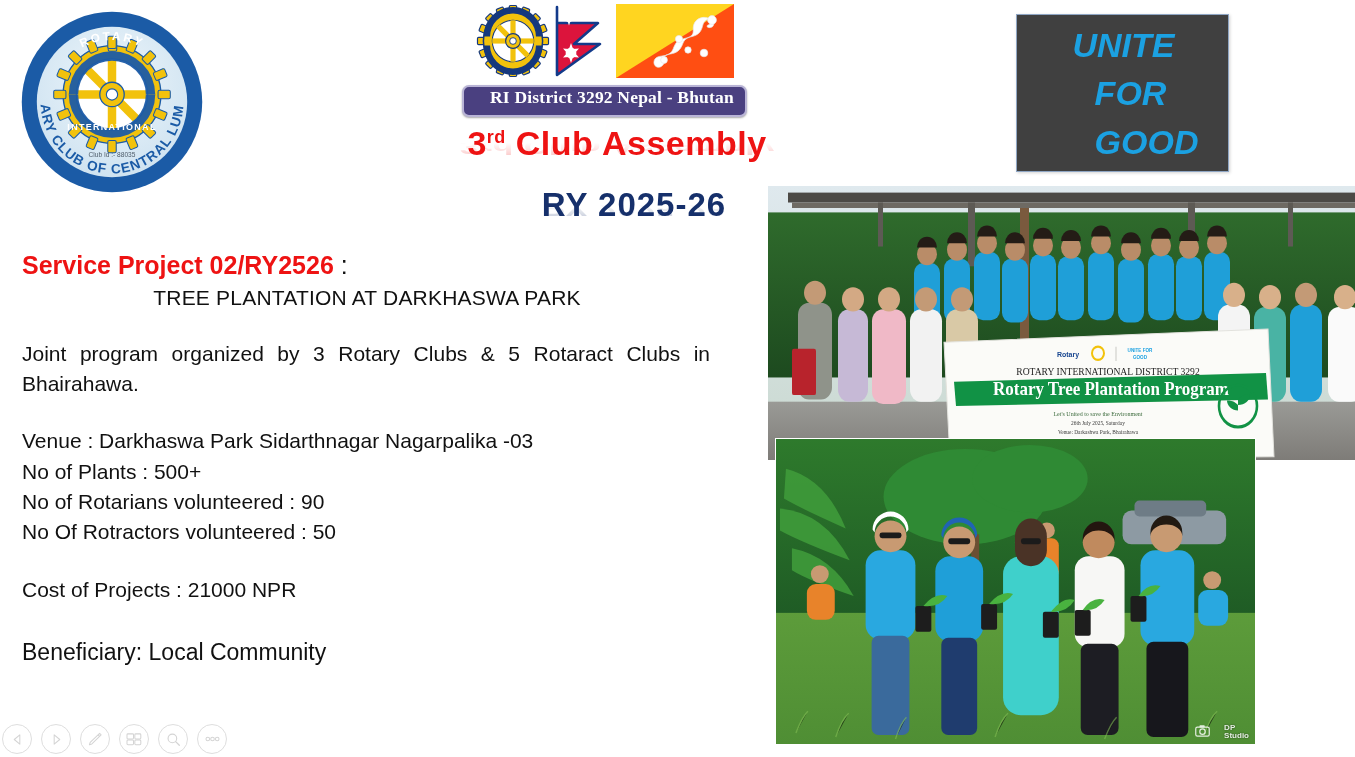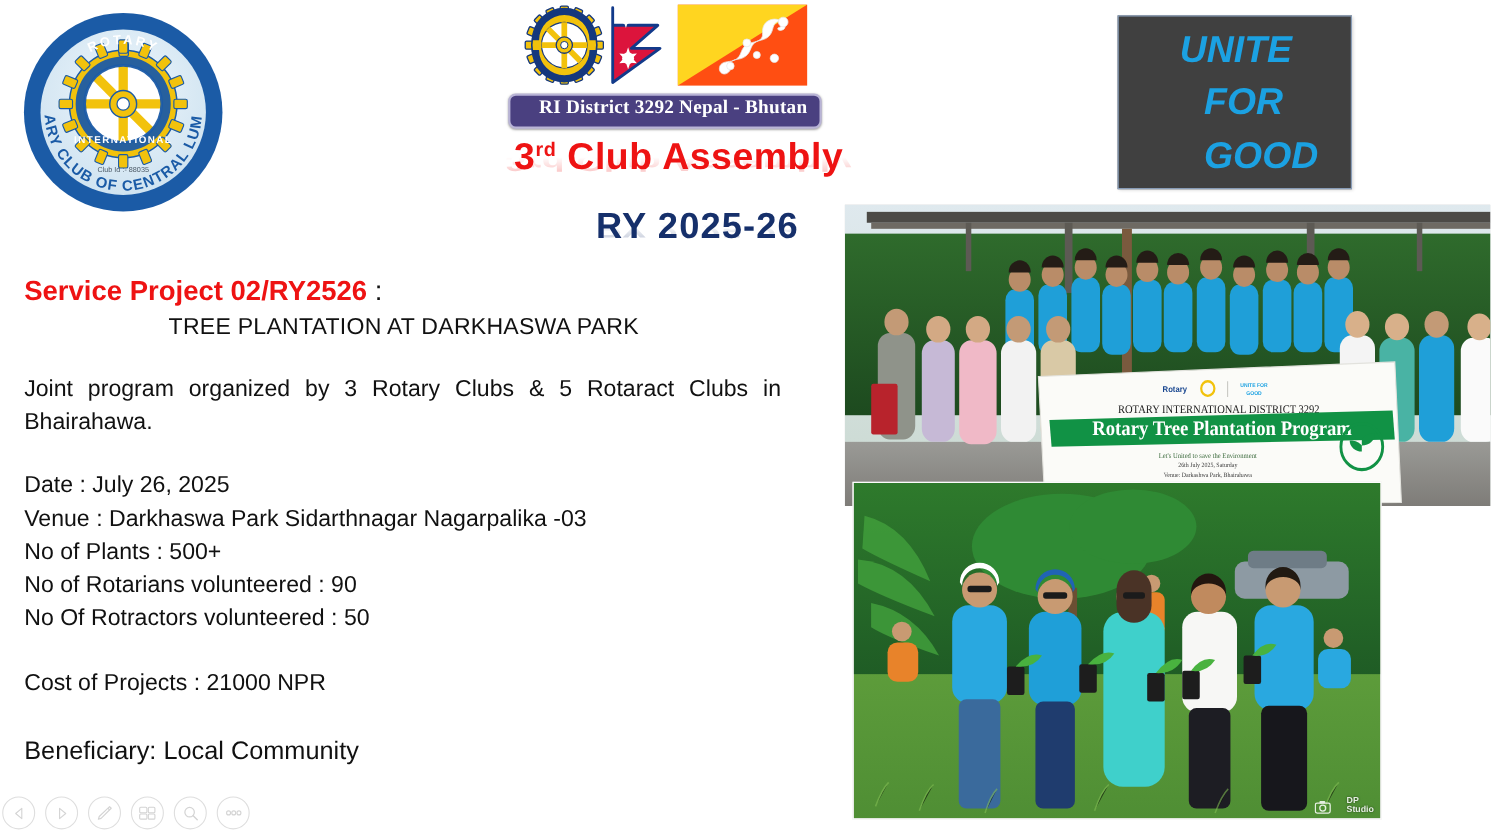--- a/index.html
+++ b/index.html
@@ -236,21 +236,21 @@
     background: transparent;
     box-sizing: border-box;
   }
   .tool svg { display: block; }
 
   .watermark {
     position: absolute;
     right: 6px;
     bottom: 4px;
     display: flex;
-    align-items: flex-end;
+    align-items: flex-start;
     gap: 14px;
     opacity: .85;
   }
   .wm-text {
     font-size: 8px;
     font-weight: bold;
     color: #ffffff;
     line-height: 1.02;
     text-shadow: 0 0 2px rgba(0,0,0,.7);
   }
@@ -489,21 +489,20 @@
 
   <div class="body-col">
     <div class="proj-head">
       <span class="red">Service Project 02/RY2526</span><span> :</span>
     </div>
     <div class="proj-name">TREE PLANTATION AT DARKHASWA PARK</div>
 
     <p class="para">Joint program organized by 3 Rotary Clubs &amp; 5 Rotaract Clubs in Bhairahawa.</p>
 
     <div class="facts">
-      <div class="fact">Date : July 26, 2025</div>
       <div class="fact">Venue : Darkhaswa Park Sidarthnagar Nagarpalika -03</div>
       <div class="fact">No of Plants : 500+</div>
       <div class="fact">No of Rotarians volunteered : 90</div>
       <div class="fact">No Of Rotractors volunteered : 50</div>
     </div>
 
     <div class="cost">Cost of Projects : 21000 NPR</div>
     <div class="benef">Beneficiary: Local Community</div>
   </div>
 

